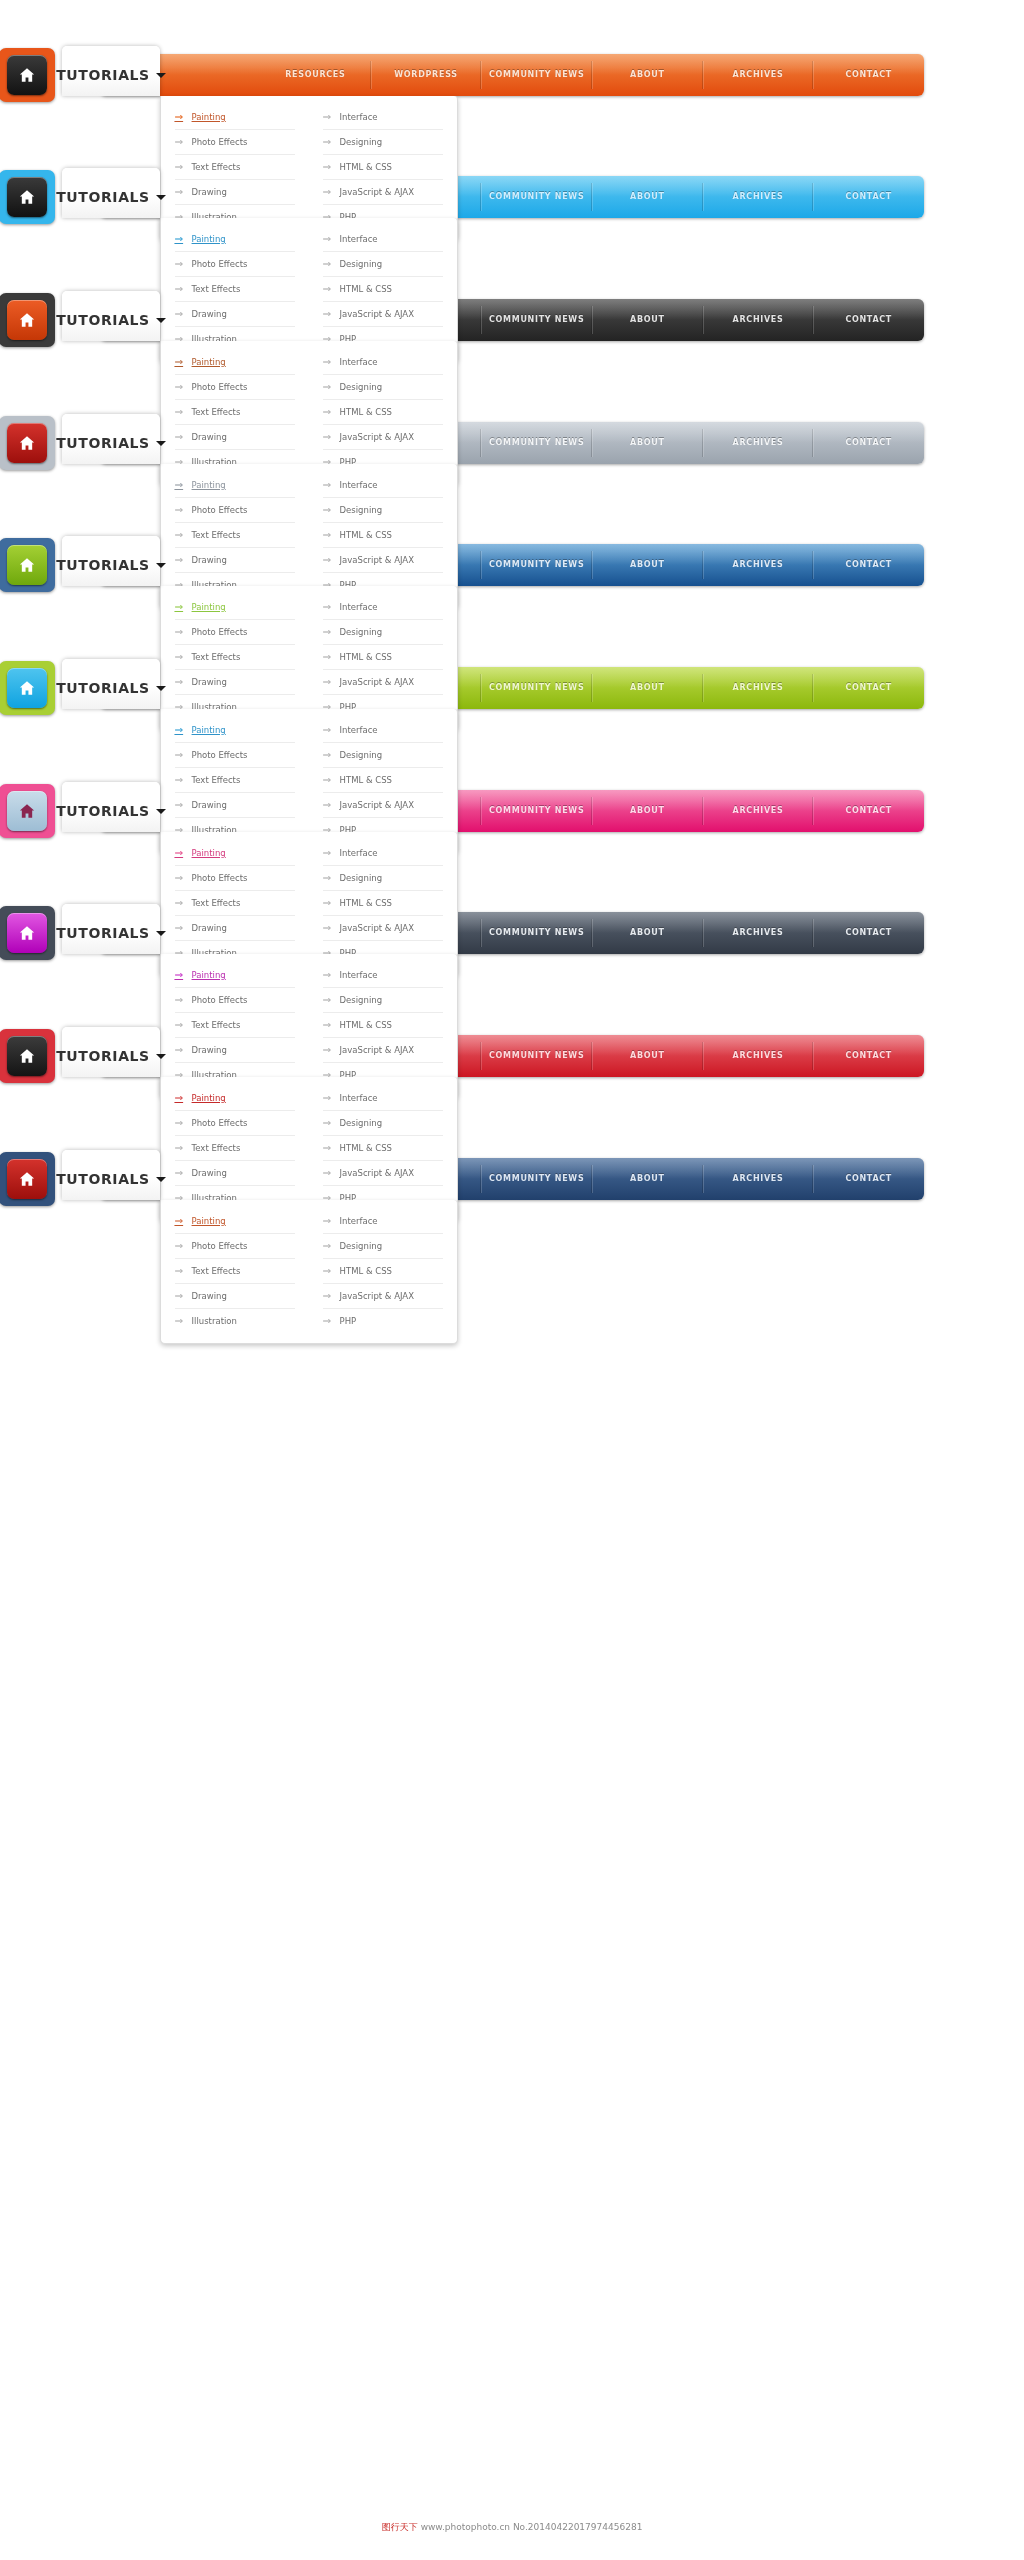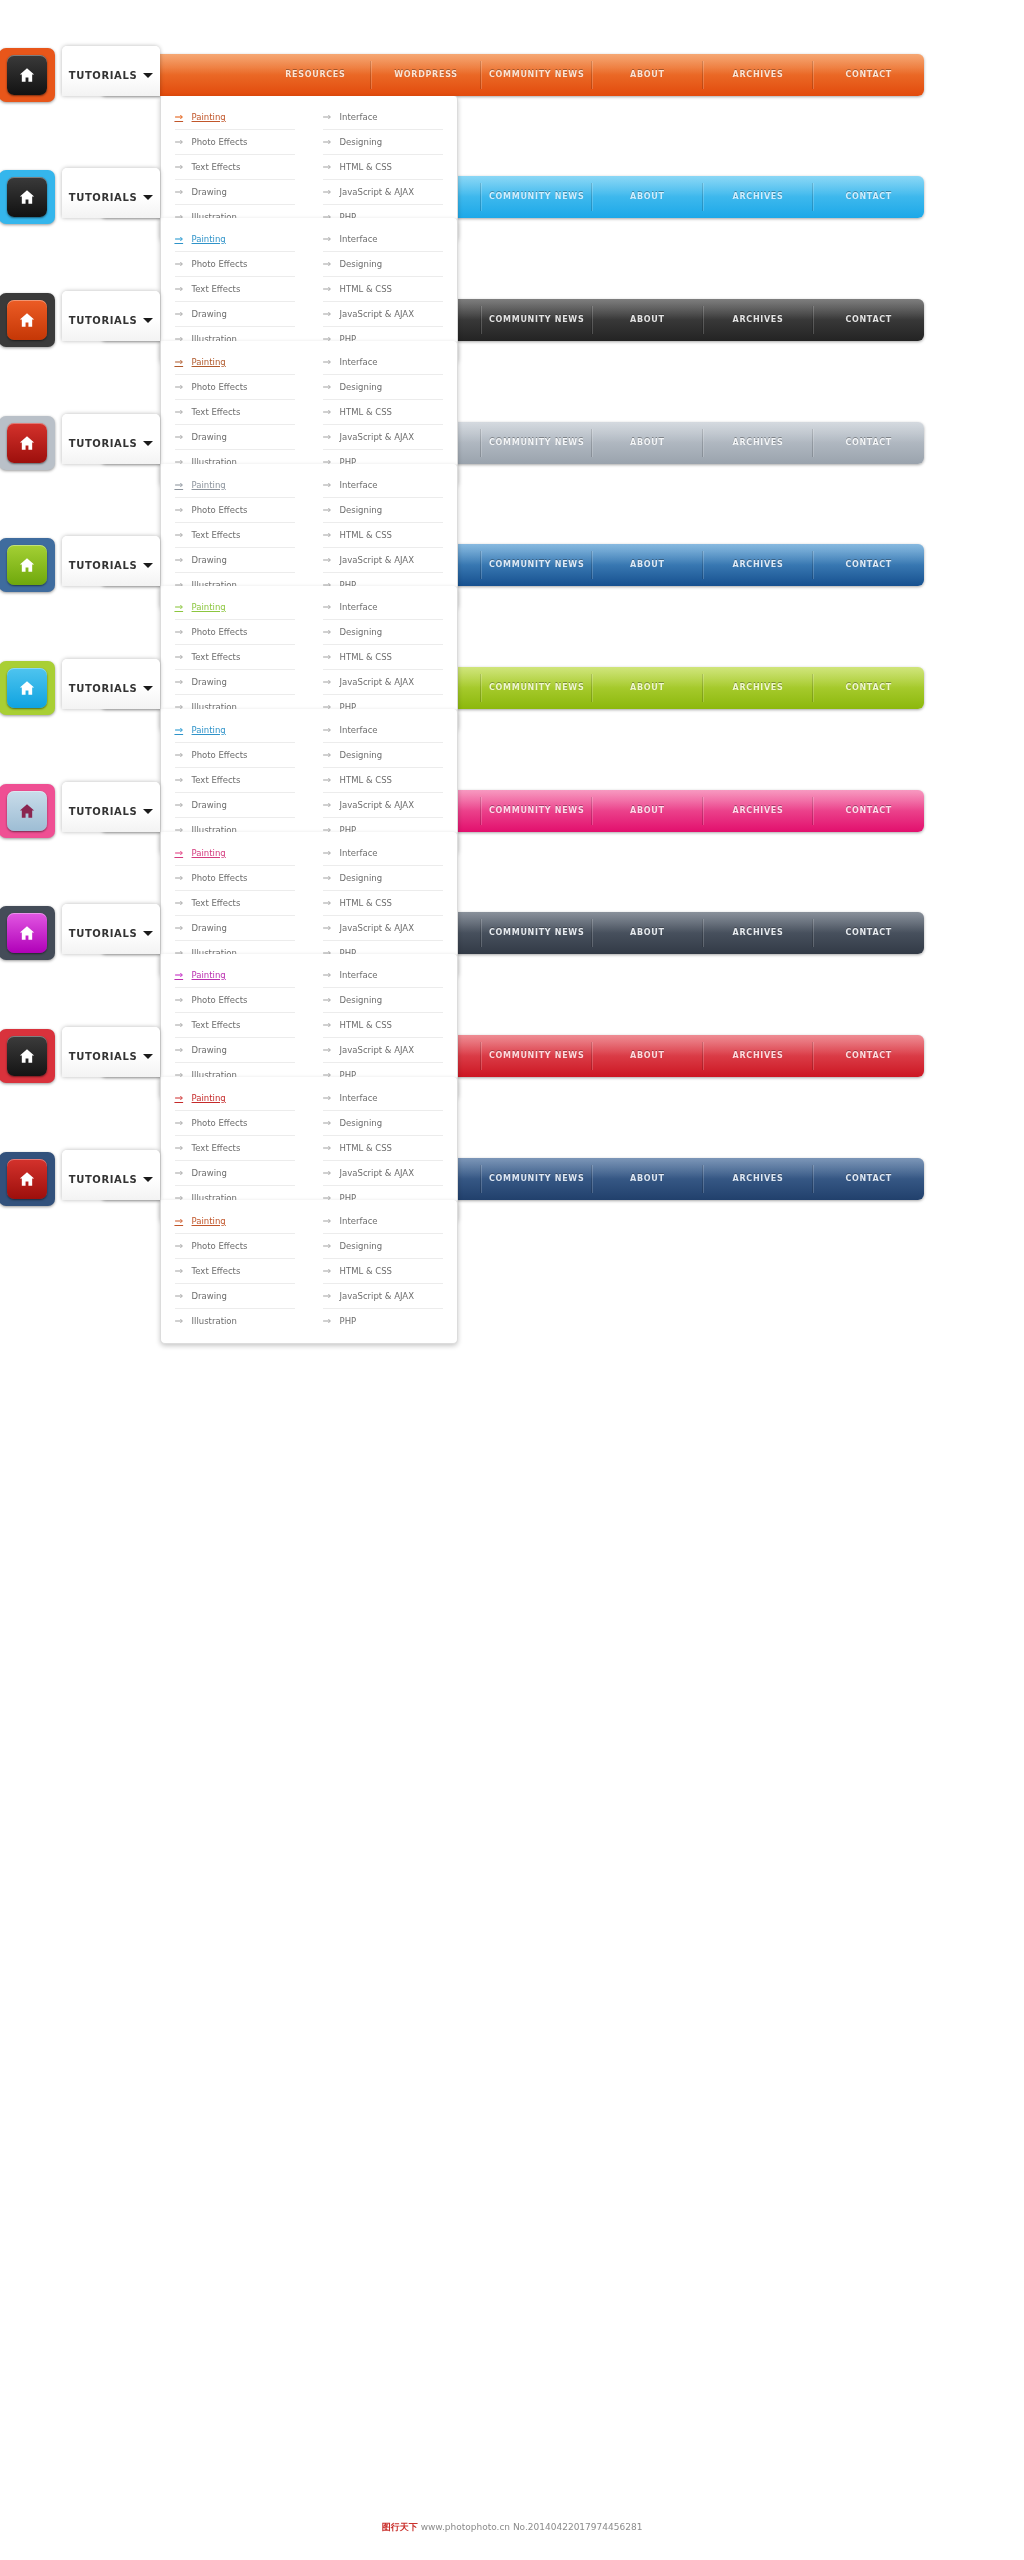--- a/index.html
+++ b/index.html
@@ -44,21 +44,21 @@
   .tutorials{
     position:absolute;left:62px;top:-8px;width:98px;height:50px;
     background:linear-gradient(to bottom,#ffffff 0%,#ffffff 55%,#f3f3f3 100%);
     border-radius:5px 5px 0 0;
     box-shadow:0 0 4px rgba(0,0,0,.28);
     display:flex;align-items:center;justify-content:center;
     z-index:6;
     padding-top:8px;box-sizing:border-box;
   }
   .tutorials .lbl{
-    font-size:10px;font-weight:bold;color:#333;letter-spacing:.6px;
+    font-size:14px;font-weight:bold;color:#333;letter-spacing:.6px;
     font-family:"DejaVu Sans","Liberation Sans",sans-serif;
     text-align:center;
   }
   .caret{
     display:inline-block;margin-left:6px;
     width:0;height:0;border-left:5px solid transparent;border-right:5px solid transparent;
     border-top:5px solid #1a1a1a;vertical-align:middle;
   }
 
   
@@ -97,21 +97,21 @@
     transform:scaleX(1.15);
   }
   .dd-item.active{font-weight:normal;text-decoration:underline;}
 
   
   .footer{
     position:absolute;left:0;bottom:26px;width:1024px;text-align:center;
     font-size:9px;color:#8b8b8b;
     font-family:"DejaVu Sans","Liberation Sans",sans-serif;
   }
-  .footer .logo{color:#c9302c;font-weight:bold;margin-right:3px;}
+  .footer .logo{color:#c9302c;font-weight:normal;margin-right:3px;}
 </style>
 </head>
 <body>
 
 <div class="page">
   <div id="stage">
       <div class="navblock" style="top: 54px;">
         <div class="bar" style="background: linear-gradient(rgb(242, 134, 63) 0%, rgb(226, 74, 12) 100%);">
           <div class="items">
             <div class="nav-item" style="color: rgb(253, 227, 210);">RESOURCES</div>

